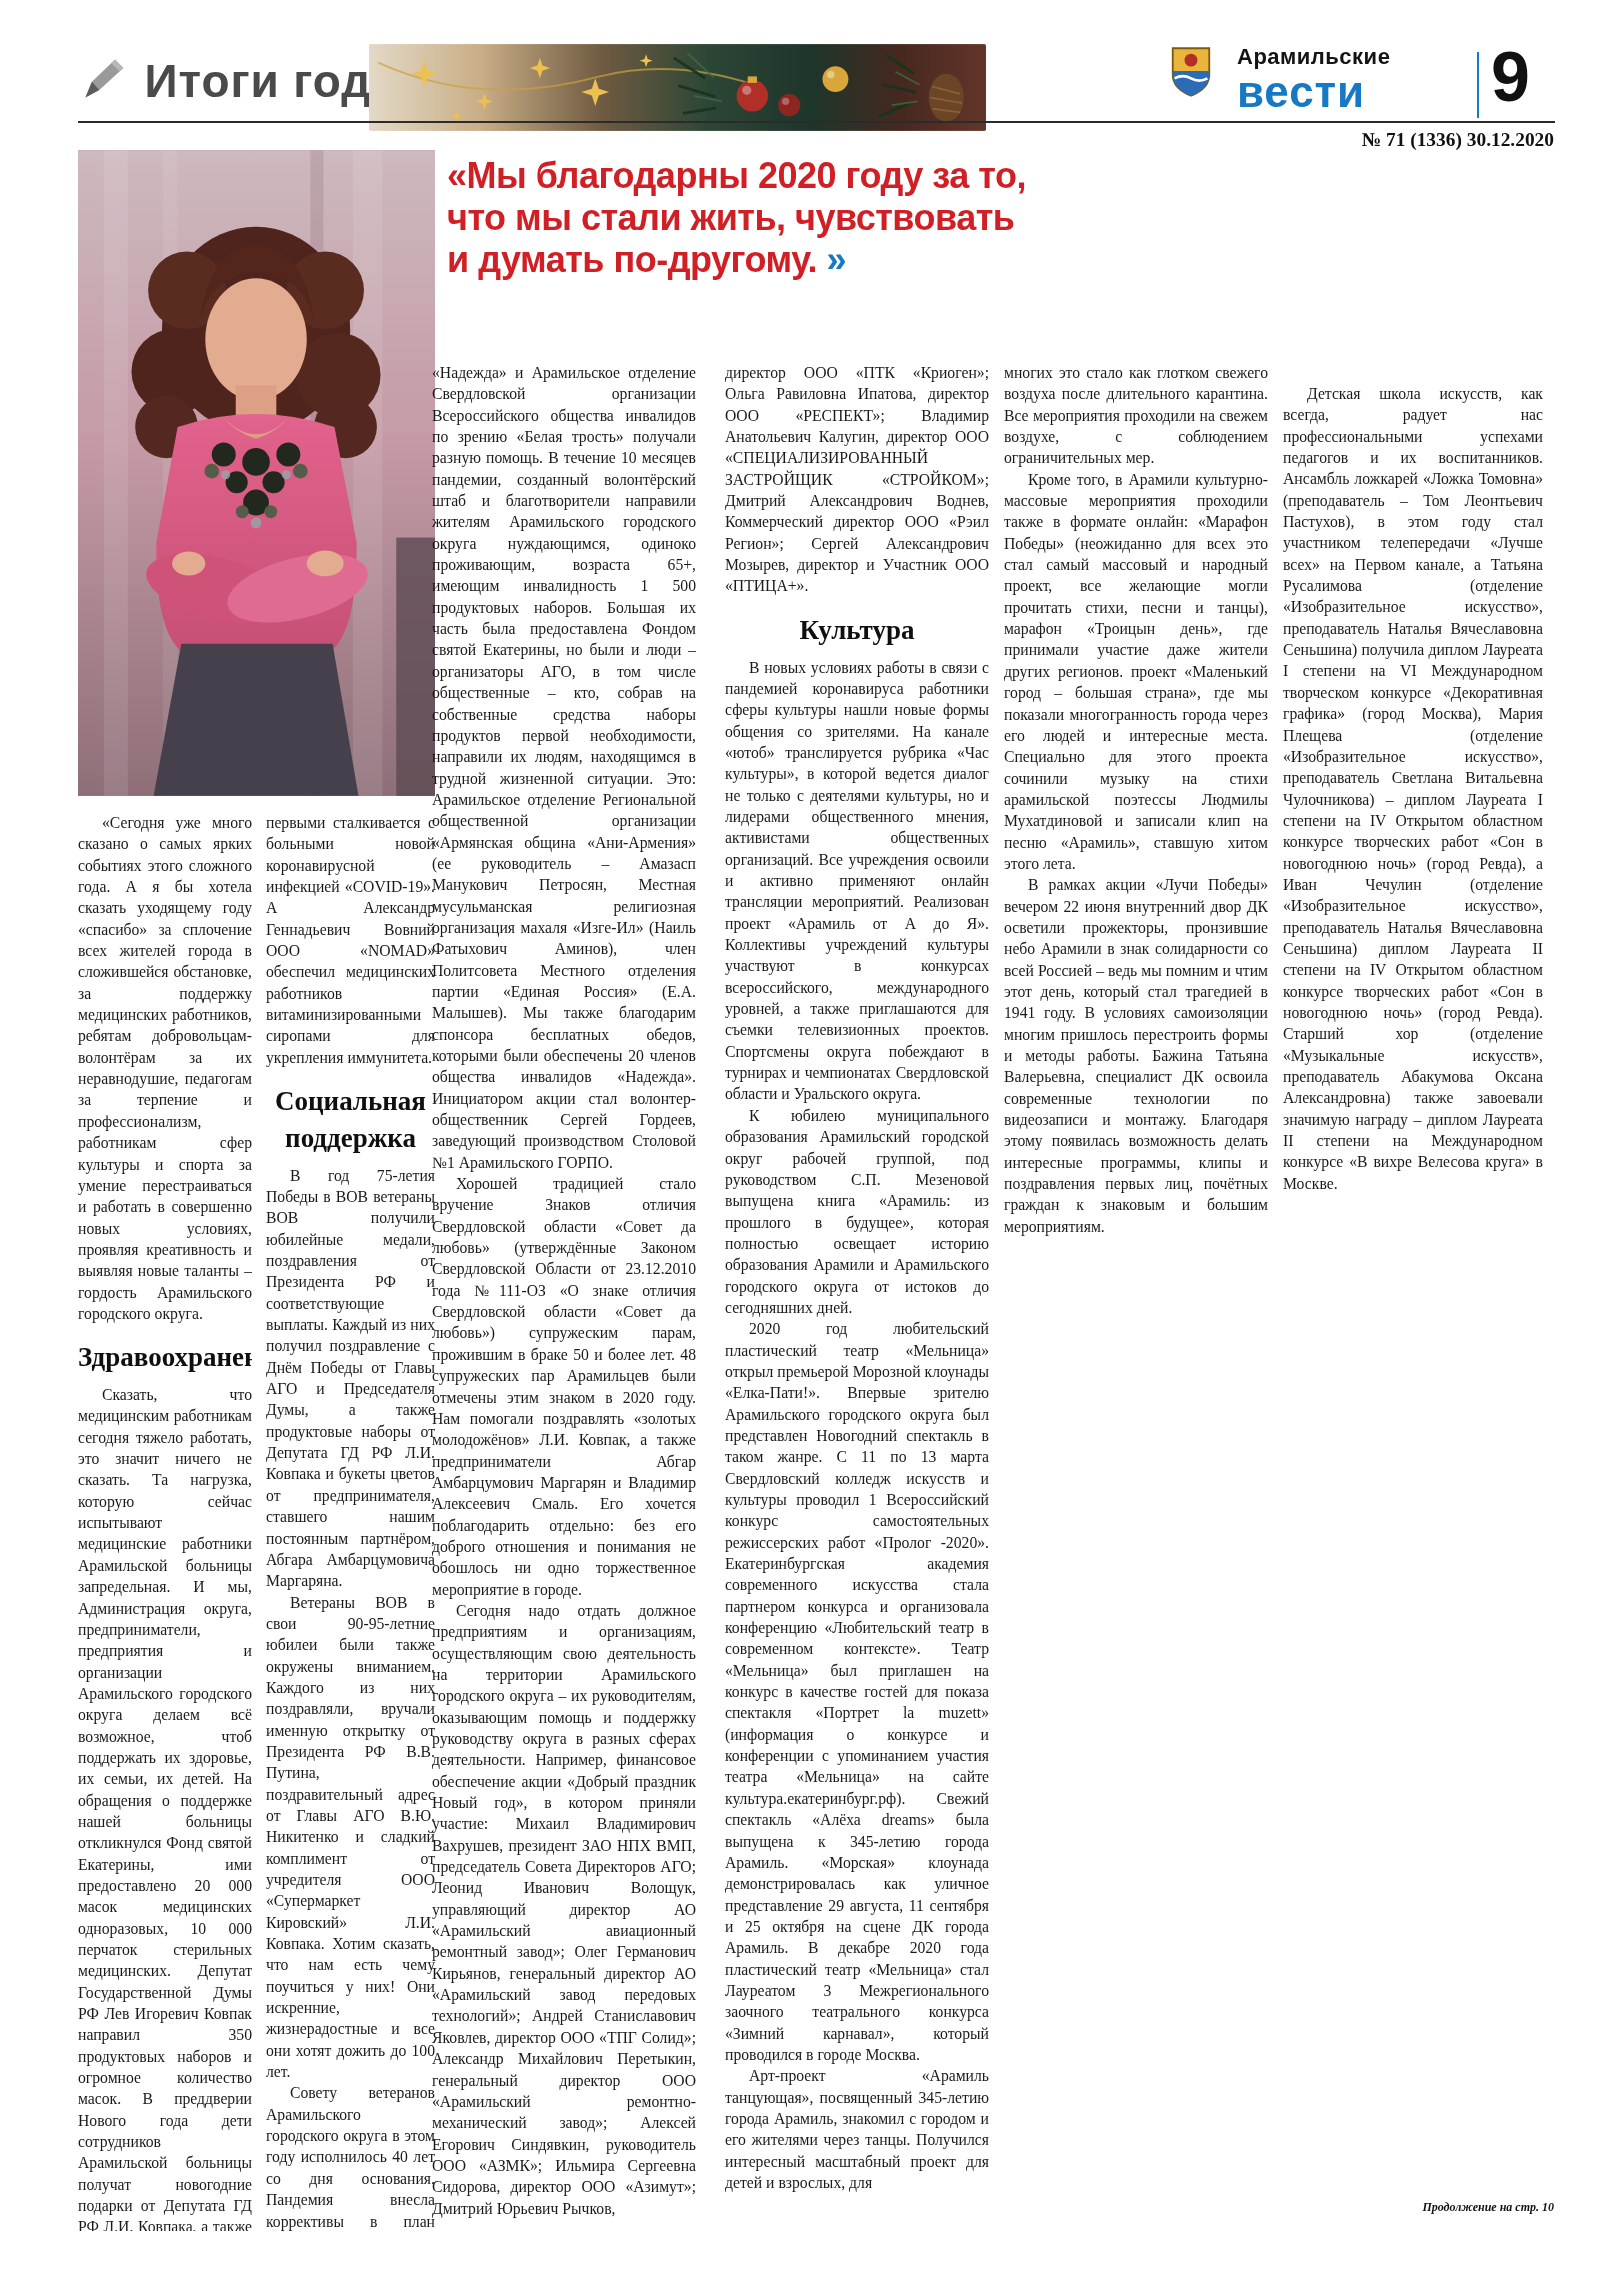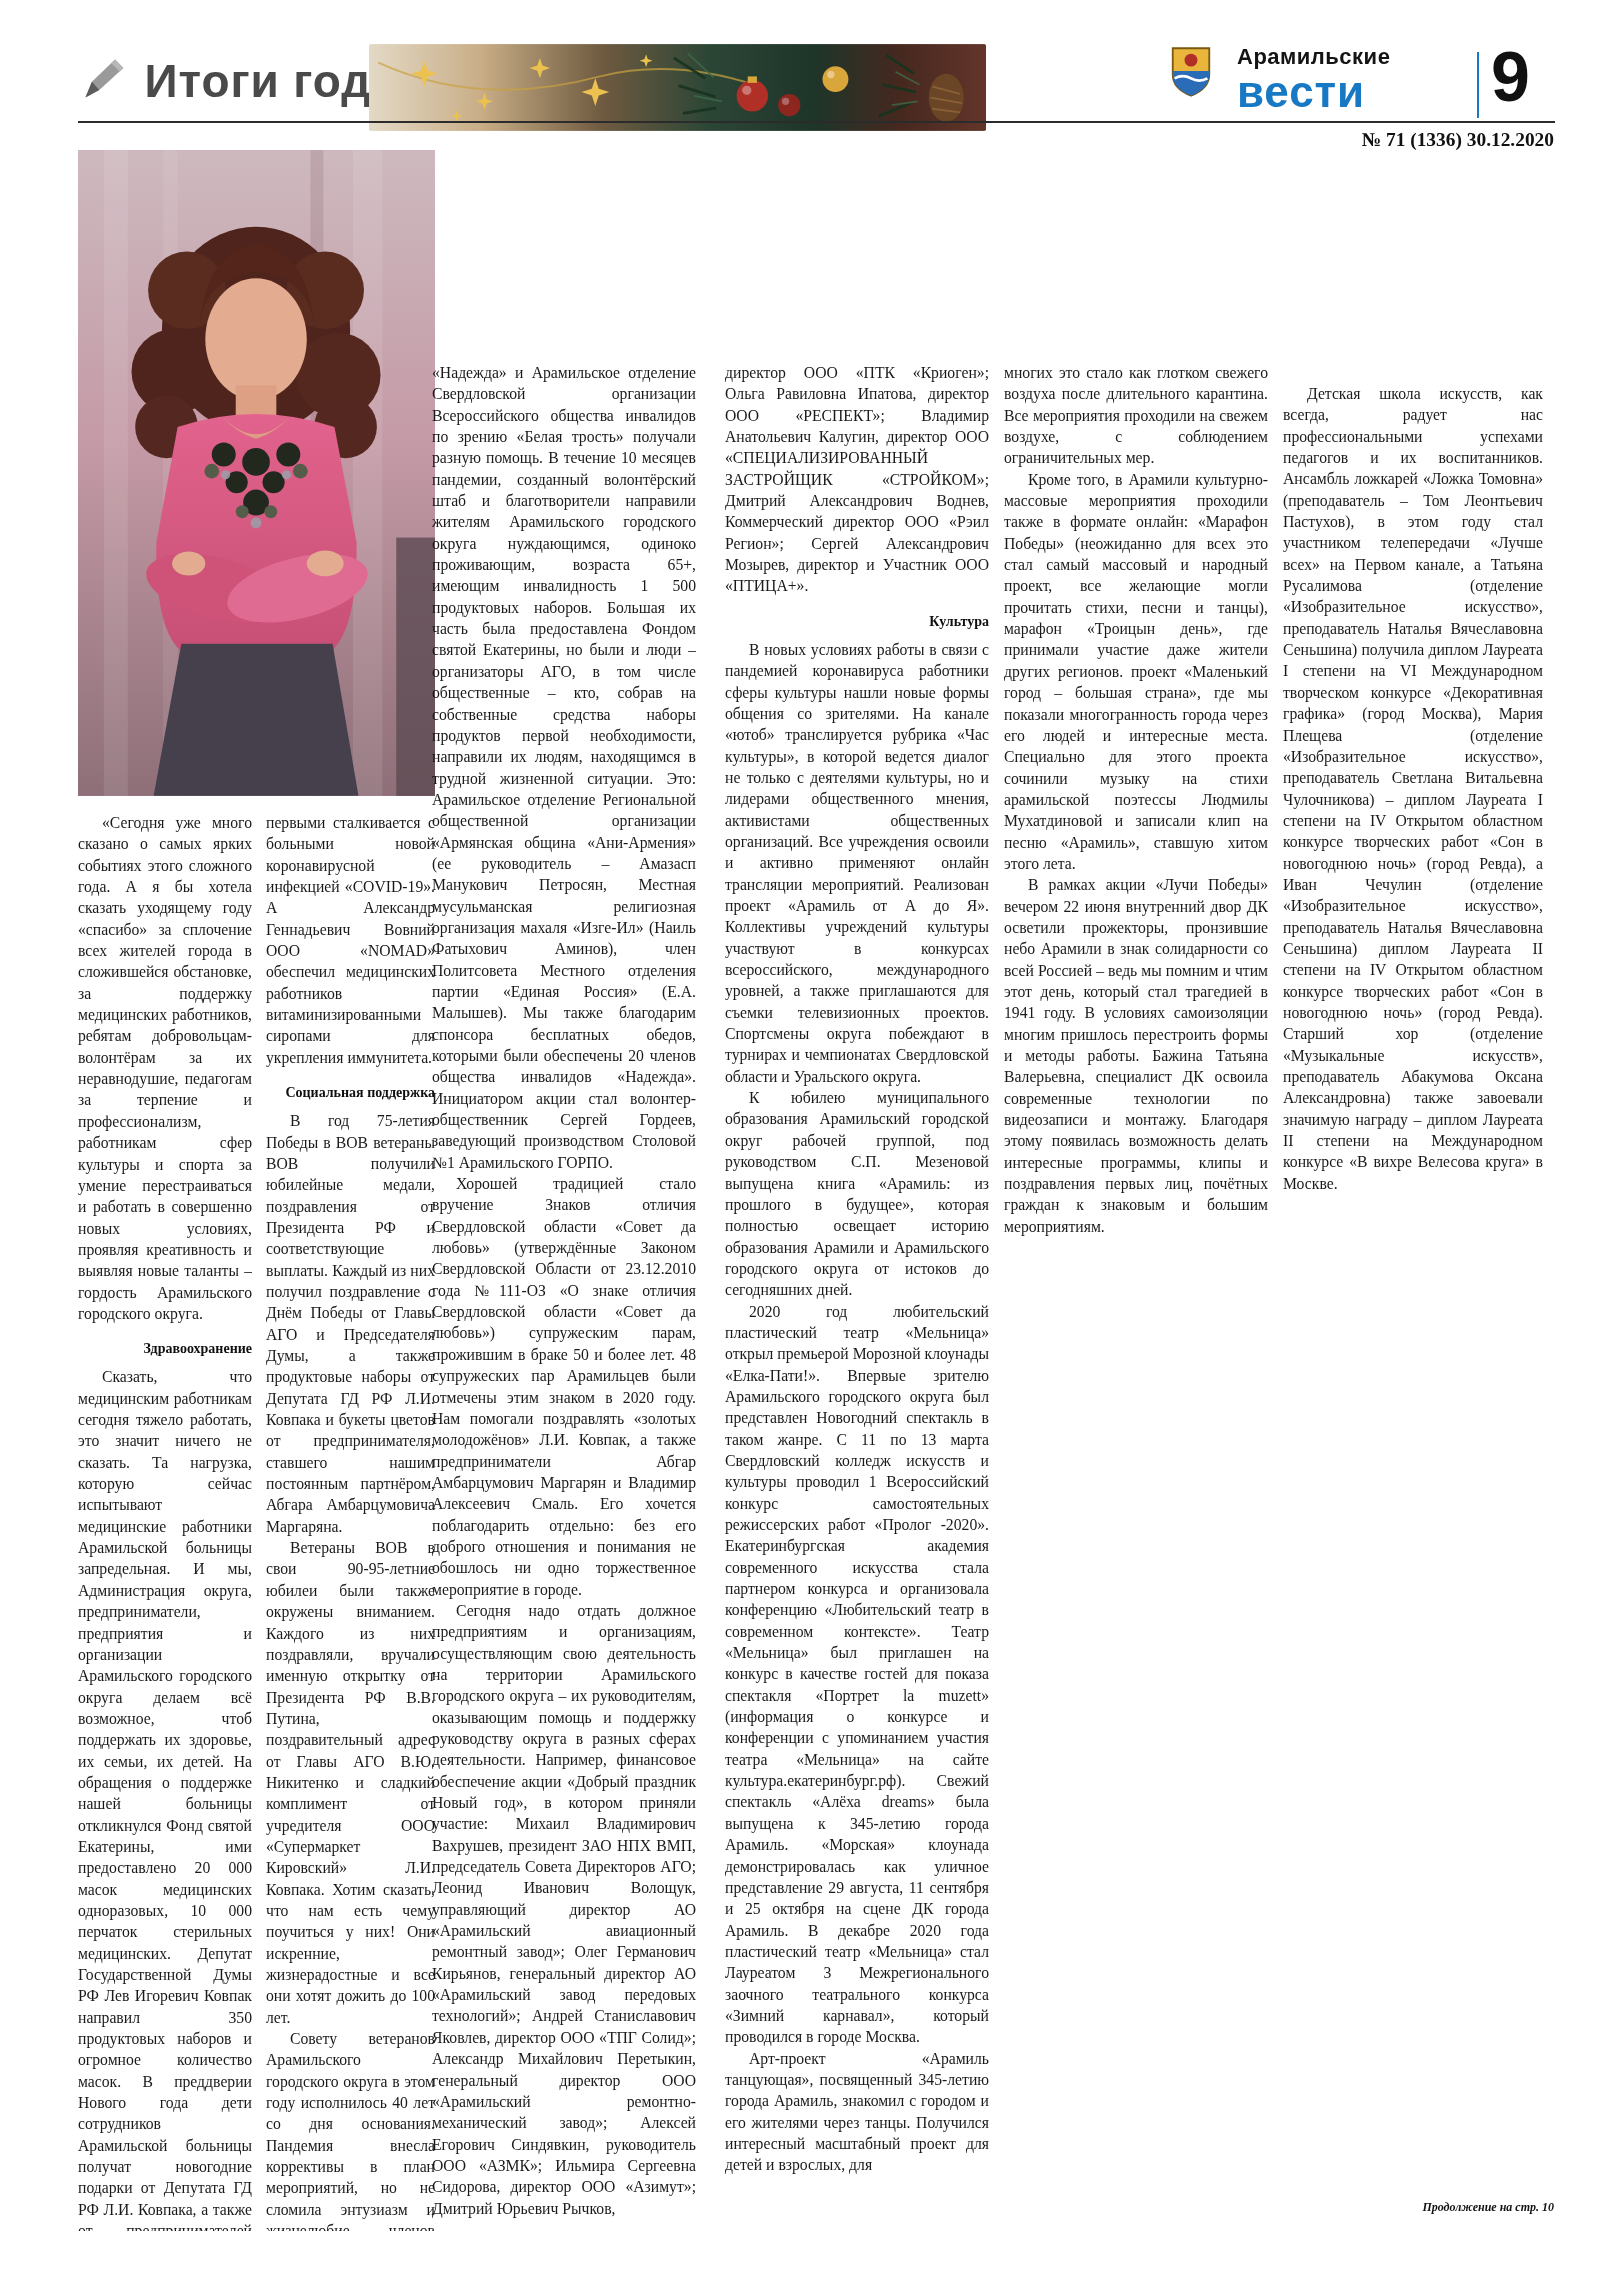--- a/index.html
+++ b/index.html
@@ -38,22 +38,22 @@
   .headline .close-q { color:#1779c4; }
   .subhead { left:447px; top:290px; }
   .subhead div { white-space:nowrap; font-family:"Liberation Sans", sans-serif;
     font-weight:700; font-size:24px; line-height:29px; color:#1779c4; }
 
   
   .col { position:absolute; overflow:hidden; text-align:justify;
     font-size:15.7px; line-height:1.36; color:#1a1a1a; }
   .col p { text-indent:24px; overflow-wrap:break-word; }
   .col p.cont { text-indent:0; }
-  .col h3 { font-family:"Liberation Serif", serif; font-weight:700; font-size:14px;
-    margin:14.8px 0 8.3px 0; color:#0f0f0f; text-align:right; }
+  .col h3 { font-family:"Liberation Serif", serif; font-weight:700; font-size:27px;
+    margin:14.8px 0 8.3px 0; color:#0f0f0f; text-align:center; }
   .c1 { left:78px;  top:812px; width:174px; height:1419px; }
   .c2 { left:266px; top:812px; width:169px; height:1419px; }
   .c3 { left:432px; top:362px; width:264px; height:1870px; }
   .c4 { left:725px; top:362px; width:264px; height:1870px; }
   .c5 { left:1004px;top:362px; width:264px; height:1870px; }
   .c6 { left:1283px;top:362px; width:260px; height:1818px;margin-top:21px; }
 
   .continuation { top:2200px; right:65px; font-family:"Liberation Serif", serif;
     font-style:italic; font-weight:700; font-size:12px; color:#111; }
 </style>
@@ -187,20 +187,25 @@
           <circle cx="193" cy="404" r="6"></circle>
       </g>
       <ellipse cx="150" cy="475" rx="78" ry="33" fill="#cf5278" transform="rotate(14 150 475)"></ellipse>
       <ellipse cx="238" cy="475" rx="78" ry="33" fill="#e06b92" transform="rotate(-14 238 475)"></ellipse>
       <ellipse cx="268" cy="448" rx="20" ry="14" fill="#e3ab90"></ellipse>
       <ellipse cx="120" cy="448" rx="18" ry="13" fill="#e3ab90"></ellipse>
       <path d="M112,535 L276,535 L304,700 L82,700 Z" fill="#45404c"></path>
     </svg>
   </div>
 
+  <div class="abs headline">
+    <div>«Мы благодарны 2020 году за то,</div>
+    <div>что мы стали жить, чувствовать</div>
+    <div><span>и думать по-другому. </span><span class="close-q">»</span></div>
+  </div>
 
 
   <div class="col c1">
       <p class="">«Сегодня уже много сказано о самых ярких событиях этого сложного года. А я бы хотела сказать уходящему году «спасибо» за сплочение всех жителей города в сложившейся обстановке, за поддержку медицинских работников, ребятам добровольцам-волонтёрам за их неравнодушие, педагогам за терпение и профессионализм, работникам сфер культуры и спорта за умение перестраиваться и работать в совершенно новых условиях, проявляя креативность и выявляя новые таланты – гордость Арамильского городского округа.</p>
       <h3 class="col-heading">Здравоохранение</h3>
       <p class="">Сказать, что медицинским работникам сегодня тяжело работать, это значит ничего не сказать. Та нагрузка, которую сейчас испытывают медицинские работники Арамильской больницы запредельная. И мы, Администрация округа, предприниматели, предприятия и организации Арамильского городского округа делаем всё возможное, чтоб поддержать их здоровье, их семьи, их детей. На обращения о поддержке нашей больницы откликнулся Фонд святой Екатерины, ими предоставлено 20 000 масок медицинских одноразовых, 10 000 перчаток стерильных медицинских. Депутат Государственной Думы РФ Лев Игоревич Ковпак направил 350 продуктовых наборов и огромное количество масок. В преддверии Нового года дети сотрудников Арамильской больницы получат новогодние подарки от Депутата ГД РФ Л.И. Ковпака, а также от предпринимателей Арамильского городского округа, откликнувшихся на организацию благотворительной акции «Добрый праздник Новый год». Директор ООО «Акватонус» (термальный бассейн «Экватор») Постовалов Александр Александрович предоставил бесплатно 70 абонементов на семейное посещение «Экватора» работникам скорой, неотложной помощи и поликлиники. Тем, кто</p>
     </div>
   <div class="col c2">
       <p class="cont">первыми сталкивается с больными новой коронавирусной инфекцией «COVID-19». А Александр Геннадьевич Вовний ООО «NOMAD» обеспечил медицинских работников витаминизированными сиропами для укрепления иммунитета.</p>
       <h3 class="col-heading">Социальная поддержка</h3>

